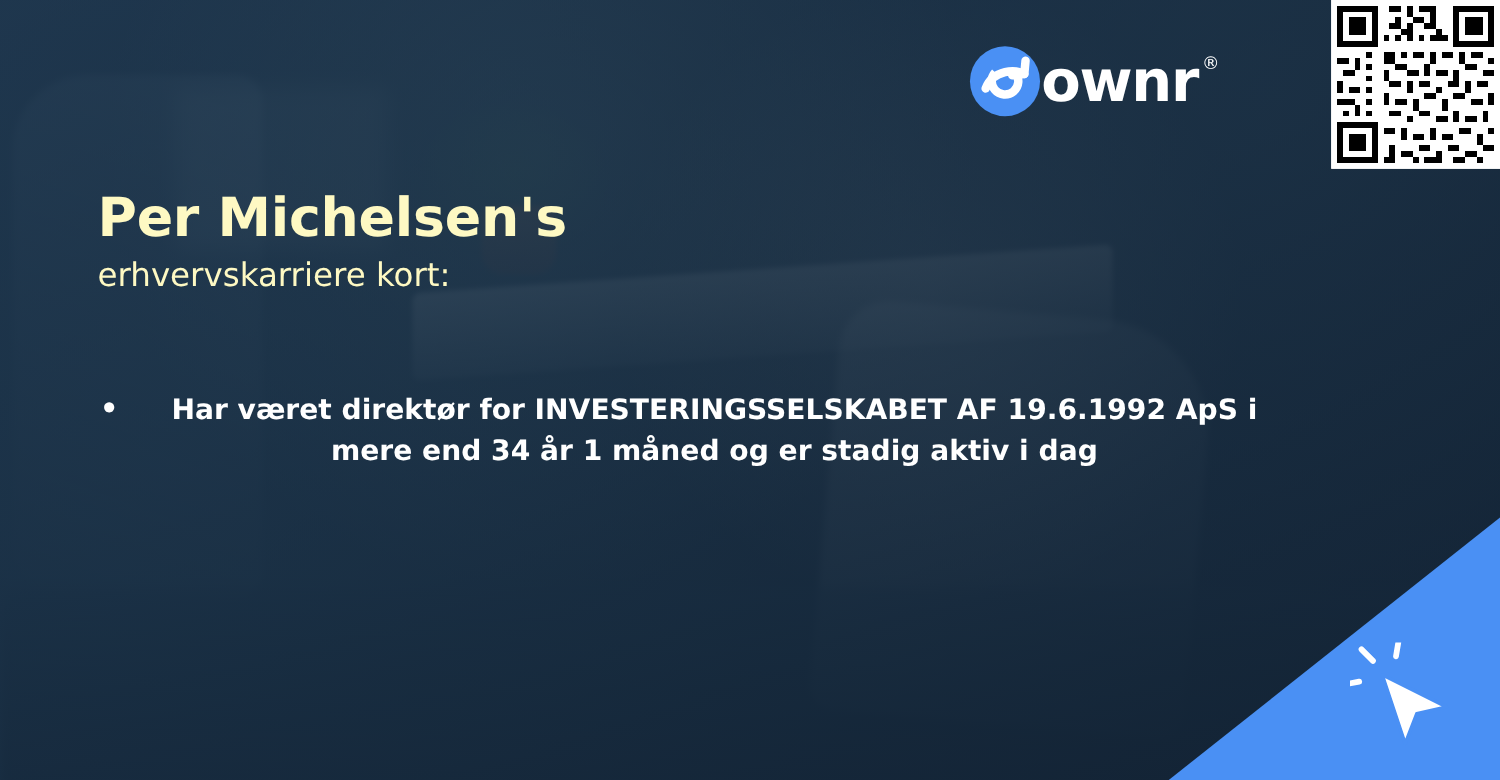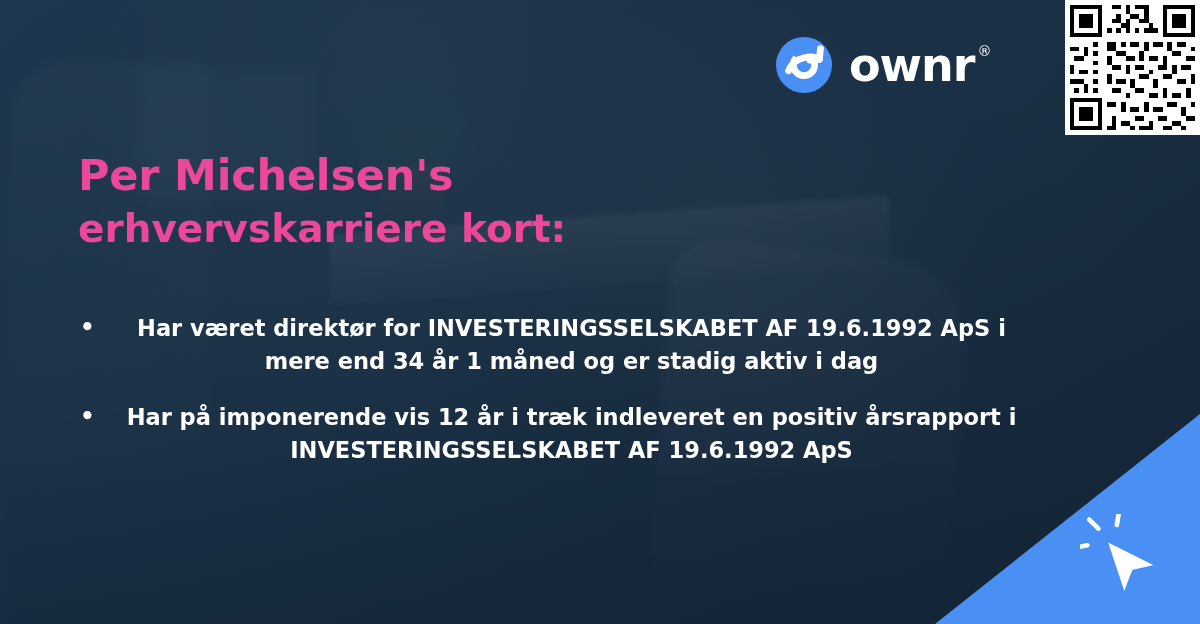--- a/index.html
+++ b/index.html
@@ -105,21 +105,20 @@
     height: 92px;
   }
 
   
   .logo {
     position: absolute;
     left: 775px;
     top: 36px;
     display: flex;
     align-items: center;
-    gap: 16px;
   }
   .logo-mark {
     width: 58px;
     height: 58px;
   }
   .logo-text {
     color: #ffffff;
     font-size: 46px;
     font-weight: bold;
     letter-spacing: -1px;
@@ -146,32 +145,32 @@
     padding: 0;
     box-sizing: border-box;
   }
   .qr-box svg { display: block; }
 
   
   .headline {
     position: absolute;
     left: 78px;
     top: 150px;
-    color: #ec4899;
+    color: #fef9c3;
   }
   .headline .line1 {
     font-size: 43px;
     font-weight: bold;
     line-height: 1.18;
     margin: 0;
     letter-spacing: -0.2px;
   }
   .headline .line2 {
-    font-size: 39px;
-    font-weight: bold;
+    font-size: 26px;
+    font-weight: normal;
     line-height: 1.25;
     margin: 4px 0 0 0;
   }
 
   
   .bullets {
     position: absolute;
     left: 78px;
     top: 312px;
     width: 960px;
@@ -354,16 +353,15 @@
     </svg>
   </div>
 
   <div class="headline">
     <p class="line1">Per Michelsen's</p>
     <p class="line2">erhvervskarriere kort:</p>
   </div>
 
   <ul class="bullets">
     <li>Har været direktør for INVESTERINGSSELSKABET AF 19.6.1992 ApS i mere end 34 år 1 måned og er stadig aktiv i dag</li>
-    <li>Har på imponerende vis 12 år i træk indleveret en positiv årsrapport i INVESTERINGSSELSKABET AF 19.6.1992 ApS</li>
   </ul>
 
 </div>
 
 </body></html>

